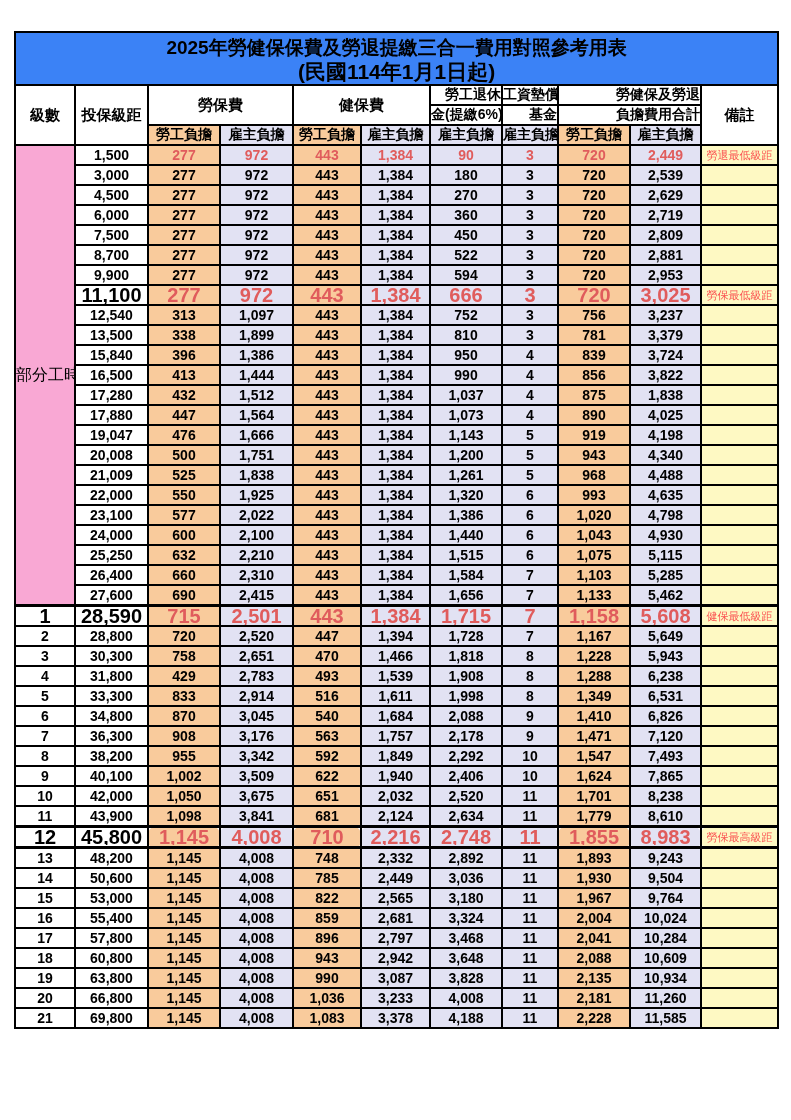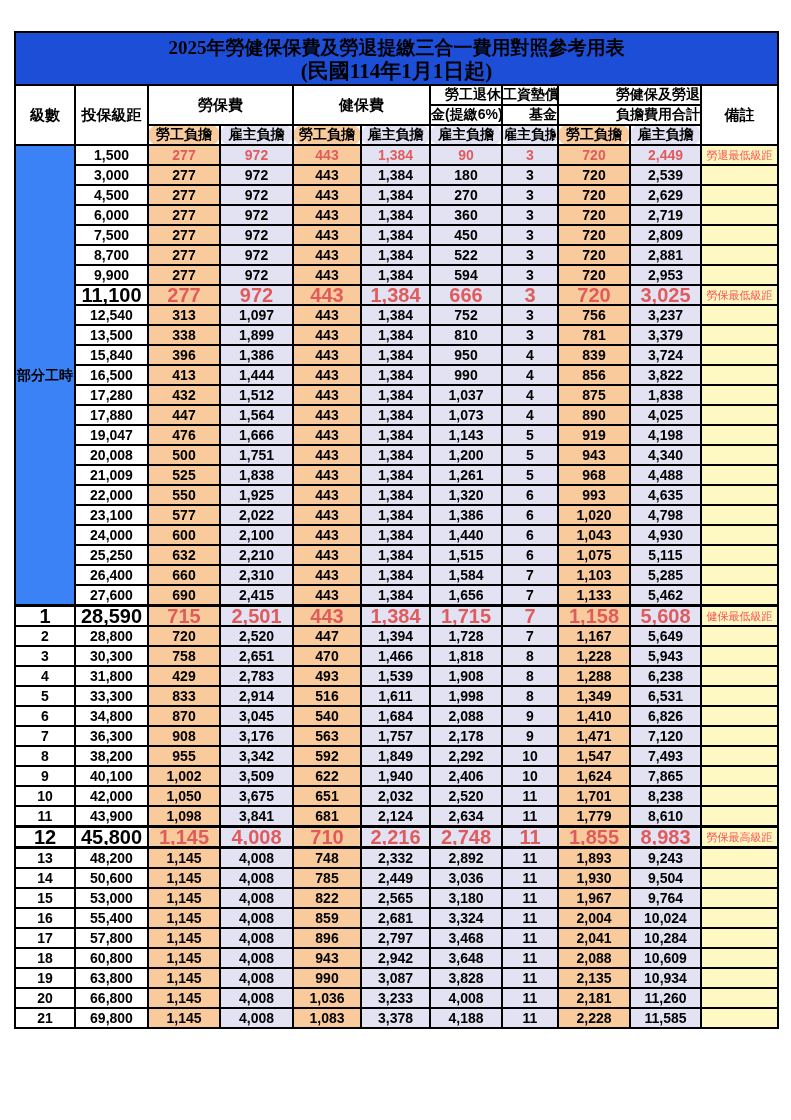--- a/index.html
+++ b/index.html
@@ -25,57 +25,56 @@
     text-align: center;
     vertical-align: middle;
     overflow: hidden;
     white-space: nowrap;
     padding: 0;
     box-sizing: border-box;
   }
   
   th.title-cell {
     height: 52px;
-    background: #1d4ed8;
+    background: #3b82f6;
     padding: 2px 12px;
-    font-family: Liberation Serif, serif;
   }
   .main-title {
     font-size: 19px;
     font-weight: 700;
     line-height: 26px;
   }
   .sub-title {
     font-size: 21px;
     font-weight: 700;
     line-height: 21px;
   }
   
   thead th {
     font-weight: 600;
     font-size: 15px;
     background: #fff;
   }
   thead tr.hrow th { height: 17px; }
   thead th.two-line { font-size: 14px; text-align: right; }
-  thead th.sub { font-size: 14px; height: 18px; border-radius: 10px; }
+  thead th.sub { font-size: 14px; height: 18px; }
   
   .emp { background: #F9CB9C; }
   .er  { background: #E2E2F3; }
   
   tbody td {
     height: 18px;
     font-size: 14px;
     font-weight: 600;
     line-height: 18px;
   }
   tbody td.part-label {
-    background: #3b82f6;
-    font-size: 14px;
-    font-weight: 700;
+    background: #f9a8d4;
+    font-size: 16px;
+    font-weight: 400;
   }
   tbody td.remark {
     background: #fef9c3;
     font-size: 11px;
     color: #FA5050;
     font-weight: 400;
     letter-spacing: 0;
   }
   tr.hl td.val { color: #E05C5C; }
   tr.big td.val, tr.big td.bracket, tr.big td.level { font-size: 20px; }

